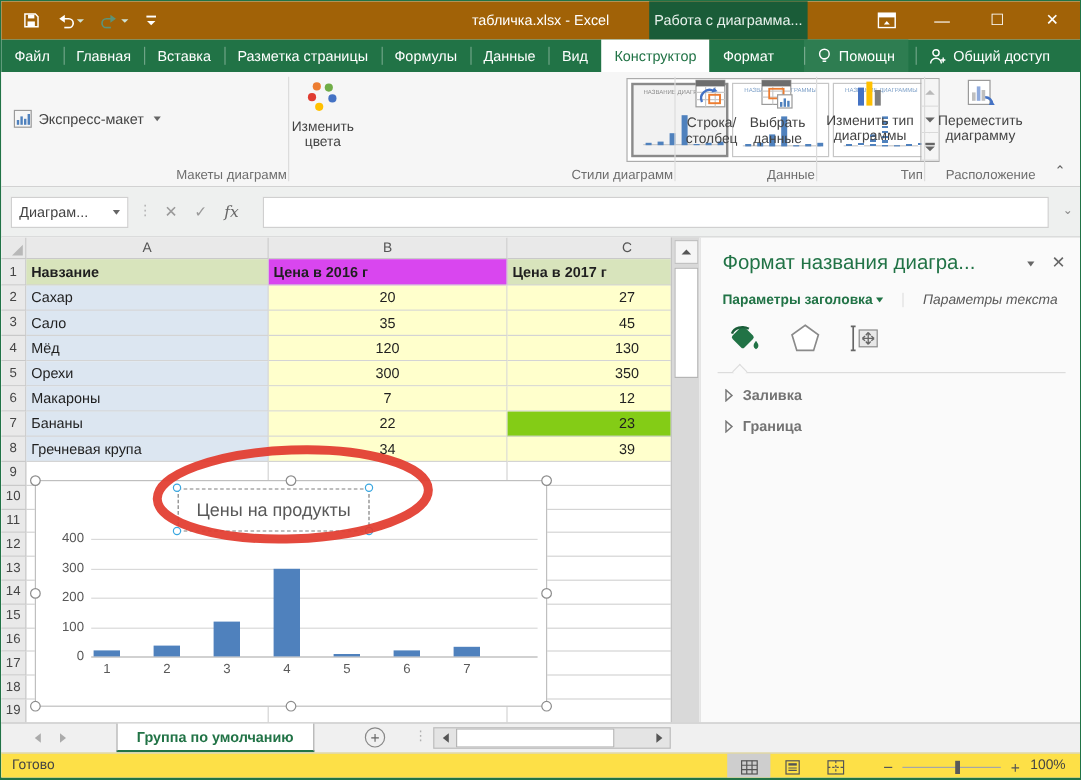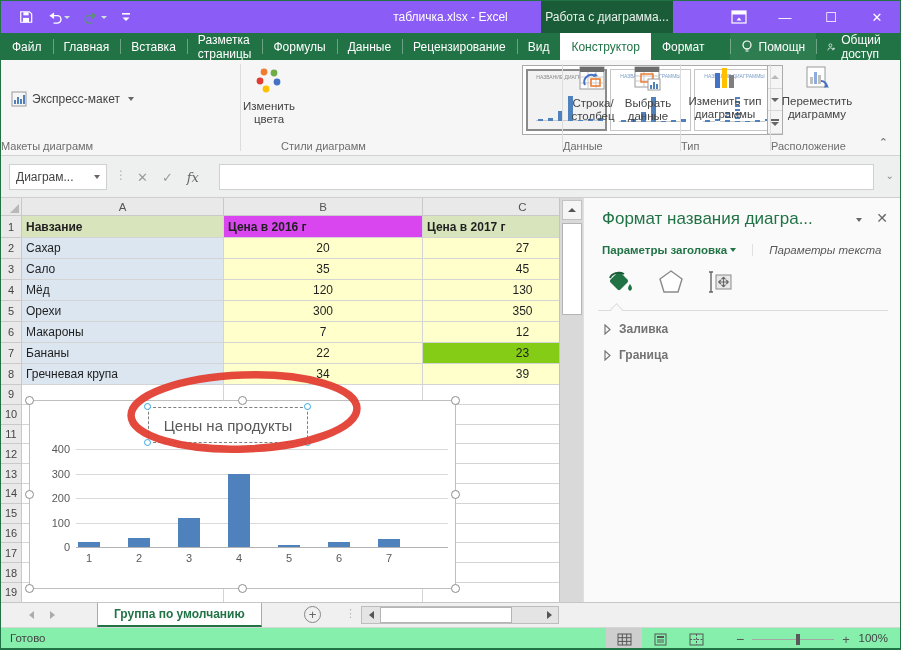--- a/index.html
+++ b/index.html
@@ -2,21 +2,21 @@
 <html><head>
 <meta charset="utf-8">
 <style>
   * { margin:0; padding:0; box-sizing:border-box; }
   html,body { width:901px; height:650px; }
   body { font-family:"Liberation Sans","DejaVu Sans",sans-serif; font-size:12px; color:#333; }
   .window { position:relative; width:901px; height:650px; background:#fff; overflow:hidden;
             border:1px solid #217346; border-bottom:2px solid #217346; }
 
   
-  .titlebar { position:absolute; left:0; top:0; width:100%; height:32px; background:#8b5cf6; color:#fff; }
+  .titlebar { position:absolute; left:0; top:0; width:100%; height:32px; background:#a16207; color:#fff; }
   .qat { position:absolute; left:18px; top:0; height:32px; display:flex; align-items:center; gap:14px; }
   .qat .qbtn { display:flex; align-items:center; gap:2px; cursor:pointer; }
   .qat svg { display:block; }
   .tiny-caret { width:0; height:0; border-left:3px solid transparent; border-right:3px solid transparent; border-top:3px solid #cfe3d6; }
   .win-title { position:absolute; left:0; top:0; width:100%; height:32px; display:flex; align-items:center; justify-content:center; font-size:12px; color:#fff; pointer-events:none; }
   .ctx-group { position:absolute; left:540px; top:0; width:132px; height:32px; background:#1a5c38; display:flex; align-items:center; justify-content:center; font-size:12px; color:#e8f1ec; }
   .win-controls { position:absolute; right:0; top:0; height:32px; display:flex; }
   .win-controls .wbtn { width:46px; height:32px; display:flex; align-items:center; justify-content:center; color:#fff; font-size:13px; cursor:pointer; }
 
   
@@ -24,21 +24,21 @@
   .rtab { padding:0 11px; display:flex; align-items:center; color:#fff; font-size:12px; cursor:pointer; position:relative; }
   .rtab:not(:first-child)::before { content:""; position:absolute; left:0; top:6px; bottom:6px; width:1px; background:rgba(255,255,255,.35); }
   .rtab.active { background:#fff; color:#217346; }
   .rtab.active::before, .rtab.active + .rtab::before { display:none; }
   .rtab.helper { background:#2e7d51; margin-left:14px; gap:6px; }
   .rtab.share { margin-left:auto; margin-right:14px; gap:6px; }
 
   
   .ribbon { position:absolute; left:0; top:59px; width:100%; height:96px; background:#f6f6f6; border-bottom:1px solid #d2d2d2; }
   .rgroup { position:absolute; top:0; height:95px; }
-  .rgroup .glabel { position:absolute; left:0; right:0; bottom:3px; text-align:left; font-size:11px; color:#6e6e6e; }
+  .rgroup .glabel { position:absolute; left:0; right:0; bottom:3px; text-align:right; font-size:11px; color:#6e6e6e; }
   .gsep { position:absolute; top:4px; bottom:4px; width:1px; background:#dcdcdc; }
   .menu-btn { display:flex; align-items:center; gap:5px; padding:2px 4px; color:#444; white-space:nowrap; cursor:pointer; }
   .big-btn { position:absolute; display:flex; flex-direction:column; align-items:center; text-align:center; color:#444; font-size:11.5px; line-height:13px; cursor:pointer; }
   .big-btn .bicon { margin-bottom:4px; }
   .caret-down { display:inline-block; width:0; height:0; border-left:3px solid transparent; border-right:3px solid transparent; border-top:4px solid #666; margin-left:3px; vertical-align:middle; }
   .gallery { position:absolute; left:281px; top:5px; width:261px; height:70px; background:#fff; border:1px solid #ababab; display:flex; }
   .thumb { width:81px; height:62px; margin:3px 0 0 3px; background:#fff; border:1px solid #c6c6c6; position:relative; overflow:hidden; cursor:pointer; }
   .thumb.sel { border:2px solid #8a8a8a; background:#f2f2f2; }
   .thumb .ttitle { position:absolute; top:3px; left:0; right:0; text-align:center; font-size:5px; letter-spacing:0; color:#7a9ec7; white-space:nowrap; }
   .thumb.sel .ttitle { color:#8a8a8a; }
@@ -112,21 +112,21 @@
   .tri-l { width:0; height:0; border-top:4px solid transparent; border-bottom:4px solid transparent; border-right:5px solid #ababab; }
   .tri-r { width:0; height:0; border-top:4px solid transparent; border-bottom:4px solid transparent; border-left:5px solid #ababab; }
   .stab { position:absolute; left:96px; top:0; height:24px; padding:0 16px; background:#fff; border-left:1px solid #ababab; border-right:1px solid #ababab; border-bottom:2px solid #217346; display:flex; align-items:center; font-weight:bold; color:#217346; font-size:12px; cursor:pointer; }
   .addsheet { position:absolute; left:303px; top:3px; width:17px; height:17px; border:1px solid #878787; border-radius:50%; color:#666; display:flex; align-items:center; justify-content:center; font-size:13px; cursor:pointer; }
   .sdots { position:absolute; left:344px; top:4px; color:#b0b0b0; font-size:11px; }
   .hscroll { position:absolute; left:360px; top:3px; width:198px; height:18px; background:#e4e4e4; border:1px solid #bdbdbd; display:flex; align-items:center; }
   .hs-btn { width:18px; height:16px; display:flex; align-items:center; justify-content:center; cursor:pointer; }
   .hs-thumb { width:132px; height:16px; background:#fff; border:1px solid #b5b5b5; cursor:pointer; }
 
   
-  .statusbar { position:absolute; left:0; top:626px; width:100%; height:22px; background:#86efac; border-top:1px solid #d6d6d6; }
+  .statusbar { position:absolute; left:0; top:626px; width:100%; height:22px; background:#fde047; border-top:1px solid #d6d6d6; }
   .status-text { position:absolute; left:9px; top:4px; color:#444; font-size:11.5px; }
   .view-btns { position:absolute; left:605px; top:0; height:22px; display:flex; }
   .vbtn { width:36px; height:22px; display:flex; align-items:center; justify-content:center; cursor:pointer; }
   .vbtn.active { background:#cecece; }
   .zoomctl { position:absolute; left:735px; top:0; height:22px; display:flex; align-items:center; gap:8px; color:#555; }
   .ztrack { position:relative; width:82px; height:1px; background:#a6a6a6; }
   .zthumb { position:absolute; left:44px; top:-5px; width:4px; height:11px; background:#595959; cursor:pointer; }
   .zoom-pct { position:absolute; right:12px; top:4px; color:#444; font-size:11.5px; }
 </style>
 </head>
@@ -191,23 +191,20 @@
         <span>Вставка</span>
       </div>
       <div class="rtab">
         <span>Разметка страницы</span>
       </div>
       <div class="rtab">
         <span>Формулы</span>
       </div>
       <div class="rtab">
         <span>Данные</span>
-      </div>
-      <div class="rtab">
-        <span>Рецензирование</span>
       </div>
       <div class="rtab">
         <span>Вид</span>
       </div>
       <div class="rtab active">
         <span>Конструктор</span>
       </div>
       <div class="rtab">
         <span>Формат</span>
       </div>

